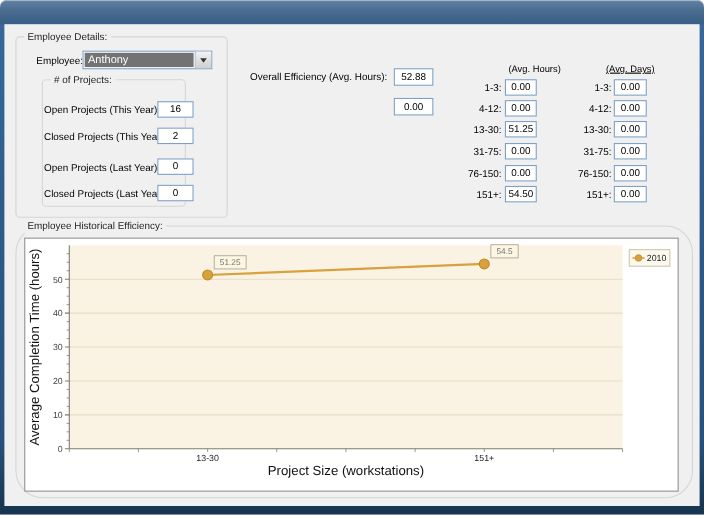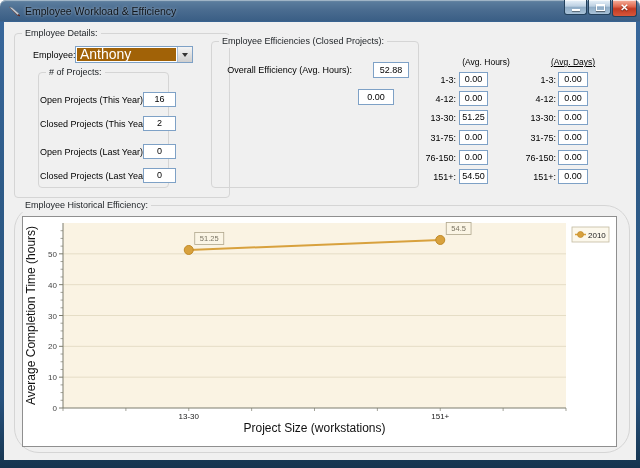--- a/index.html
+++ b/index.html
@@ -22,51 +22,33 @@
   .glyph-min { position:absolute; left:7px; bottom:3px; width:8px; height:2px; background:#fff; box-shadow:0 1px 1px rgba(0,0,0,.45); }
   .glyph-max { position:absolute; left:7px; top:4px; width:9px; height:7px; border:1px solid #fff; border-top:2px solid #fff; box-shadow:0 1px 1px rgba(0,0,0,.45); }
   .glyph-close { position:absolute; width:100%; text-align:center; top:2px; color:#fff; font-size:10px; font-weight:bold; text-shadow:0 1px 1px rgba(0,0,0,.5); }
   .client { position:absolute; left:4px; top:22px; right:4px; bottom:8px; background:#F0F0F0; }
   .groupbox { position:absolute; border:1px solid #D5D5D5; border-radius:4px; background:transparent; }
   .gb-label { position:absolute; top:-7px; left:7px; background:#F0F0F0; padding:0 3px; font-size:9px; color:#22262a; white-space:nowrap; line-height:13px; }
   .lbl { position:absolute; font-size:9px; color:#000; white-space:nowrap; line-height:11px; }
   .lbl.r { text-align:right; }
   .tbox { position:absolute; background:#fff; border:1px solid #7EA1C6; font-size:9px; color:#000; text-align:center; }
   .combo { position:absolute; background:#fff; border:1px solid #7EA1C6; display:flex; }
-  .combo-sel { flex:1; margin:1px; background:#a16207; color:#fff; font-size:14px; line-height:13px; padding-left:3px; overflow:hidden; }
+  .combo-sel { flex:1; margin:1px; background:#737373; color:#fff; font-size:10px; line-height:13px; padding-left:3px; overflow:hidden; }
   .combo-btn { width:15px; border-left:1px solid #A8BDD4; background:linear-gradient(180deg,#F4F4F4,#DCDCDC 60%,#CFCFCF); display:flex; align-items:center; justify-content:center; }
   .combo-arrow { width:0; height:0; border-left:3.5px solid transparent; border-right:3.5px solid transparent; border-top:4px solid #333; }
   .chart-panel { position:absolute; left:22px; top:216px; width:595px; height:231px; background:#fff; border:1px solid #8F8F8F; }
 </style>
 </head>
 <body>
 
 <div class="window">
-  <div class="titlebar">
-    <svg class="app-icon" viewBox="0 0 14 14">
-      <path d="M1 3 L10 10 L12 12 L9 11 Z" fill="#9A3324" stroke="#5A1E12" stroke-width="0.6"></path>
-      <path d="M1 3 L4 3.5 L11 9.5 L9.5 11 Z" fill="#C8CdD4" stroke="#5A6b7a" stroke-width="0.5"></path>
-    </svg>
-    <span class="title-text">Employee Workload &amp; Efficiency</span>
-    <div class="winbtns">
-      <div class="wbtn min">
-          <div class="glyph-min"></div>
-        </div>
-      <div class="wbtn max">
-          <div class="glyph-max"></div>
-        </div>
-      <div class="wbtn close">
-          <div class="glyph-close">✕</div>
-        </div>
-    </div>
-  </div>
 
   <div class="client">
 
-    <div class="groupbox" style="left:10px; top:11px; width:216px; height:165px;">
+    <div class="groupbox" style="left:10px; top:11px; width:193px; height:165px;">
       <span class="gb-label">Employee Details:</span>
     </div>
     <span class="lbl" style="left:29px; top:28px;">Employee:</span>
     <div class="combo" style="left:71px; top:24px; width:118px; height:17px;">
       <div class="combo-sel">Anthony</div>
       <div class="combo-btn">
           <div class="combo-arrow"></div>
         </div>
     </div>
 
@@ -75,25 +57,22 @@
     </div>
     <span class="lbl r" style="left:36px; top:73px;  width:101px;">Open Projects (This Year):</span>
     <div class="tbox" style="left:139px; top:70px;  width:33px; height:15px; line-height:13px;">16</div>
     <span class="lbl r" style="left:36px; top:97px;  width:101px;">Closed Projects (This Year):</span>
     <div class="tbox" style="left:139px; top:94px;  width:33px; height:15px; line-height:13px;">2</div>
     <span class="lbl r" style="left:36px; top:125px; width:101px;">Open Projects (Last Year):</span>
     <div class="tbox" style="left:139px; top:122px; width:33px; height:15px; line-height:13px;">0</div>
     <span class="lbl r" style="left:36px; top:149px; width:101px;">Closed Projects (Last Year):</span>
     <div class="tbox" style="left:139px; top:146px; width:33px; height:15px; line-height:13px;">0</div>
 
-    <div class="groupbox" style="left:207px; top:19px; width:208px; height:147px;">
-      <span class="gb-label">Employee Efficiencies (Closed Projects):</span>
-    </div>
     <span class="lbl r" style="left:211px; top:43px; width:137px;">Overall Efficiency (Avg. Hours):</span>
-    <div class="tbox" style="left:369px; top:40px; width:36px; height:16px; line-height:14px;">52.88</div>
+    <div class="tbox" style="left:354px; top:40px; width:36px; height:16px; line-height:14px;">52.88</div>
     <div class="tbox" style="left:354px; top:67px; width:36px; height:16px; line-height:14px;">0.00</div>
 
     <span class="lbl" style="left:446px; top:35px; width:72px; text-align:center; font-size:8.5px;">(Avg. Hours)</span>
     <span class="lbl" style="left:533px; top:35px; width:72px; text-align:center; font-size:8.5px;text-decoration:underline;">(Avg. Days)</span>
 
     <span class="lbl r" style="left:406px; top:53px; width:46px;">1-3:</span>
     <div class="tbox" style="left:455px; top:50px; width:29px; height:15px; line-height:13px;">0.00</div>
     <span class="lbl r" style="left:506px; top:53px; width:46px;">1-3:</span>
     <div class="tbox" style="left:554px; top:50px; width:30px; height:15px; line-height:13px;">0.00</div>
 

